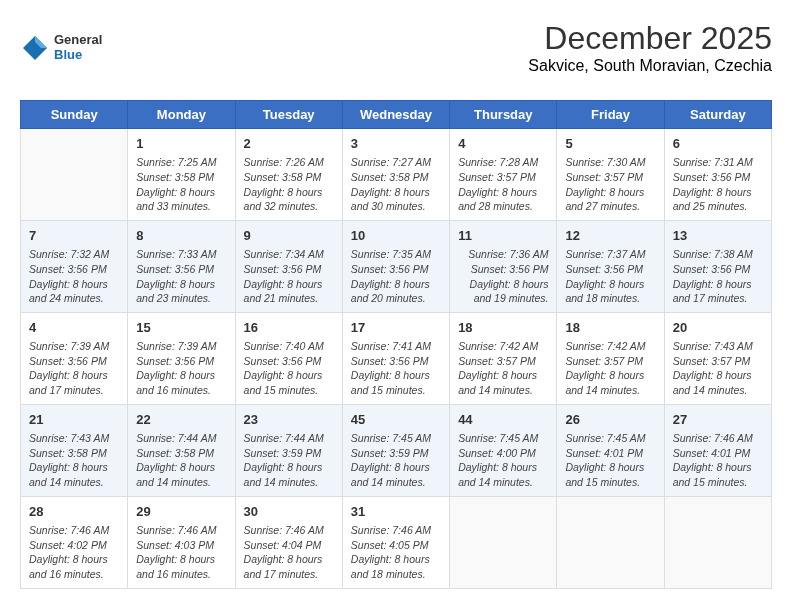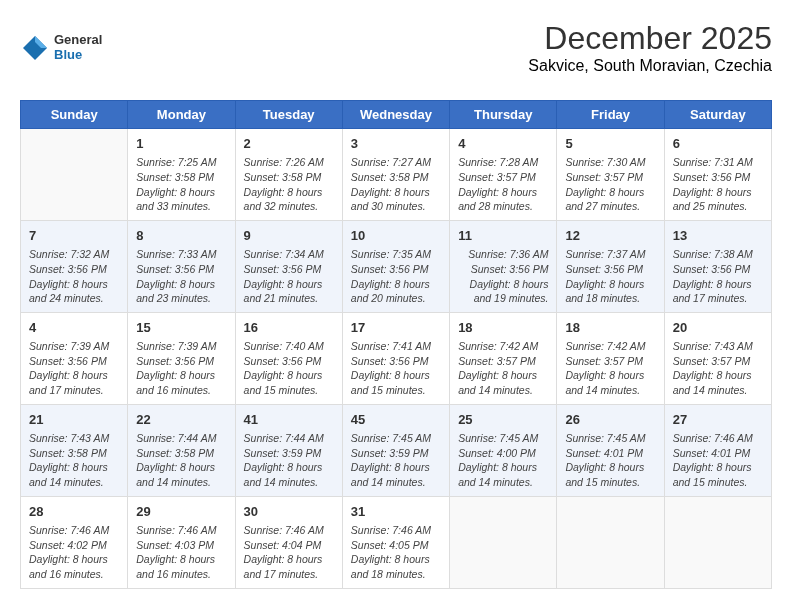--- a/index.html
+++ b/index.html
@@ -283,35 +283,35 @@
 and 14 minutes.</div>
         </td>
         <td>
           <span class="day-num">22</span>
           <div class="cell-info" style="white-space: pre-line;">Sunrise: 7:44 AM
 Sunset: 3:58 PM
 Daylight: 8 hours
 and 14 minutes.</div>
         </td>
         <td>
-          <span class="day-num">41</span>
+          <span class="day-num">23</span>
           <div class="cell-info" style="white-space: pre-line;">Sunrise: 7:44 AM
 Sunset: 3:59 PM
 Daylight: 8 hours
 and 14 minutes.</div>
         </td>
         <td>
           <span class="day-num">45</span>
           <div class="cell-info" style="white-space: pre-line;">Sunrise: 7:45 AM
 Sunset: 3:59 PM
 Daylight: 8 hours
 and 14 minutes.</div>
         </td>
         <td>
-          <span class="day-num">25</span>
+          <span class="day-num">44</span>
           <div class="cell-info" style="white-space: pre-line;">Sunrise: 7:45 AM
 Sunset: 4:00 PM
 Daylight: 8 hours
 and 14 minutes.</div>
         </td>
         <td>
           <span class="day-num">26</span>
           <div class="cell-info" style="white-space: pre-line;">Sunrise: 7:45 AM
 Sunset: 4:01 PM
 Daylight: 8 hours

